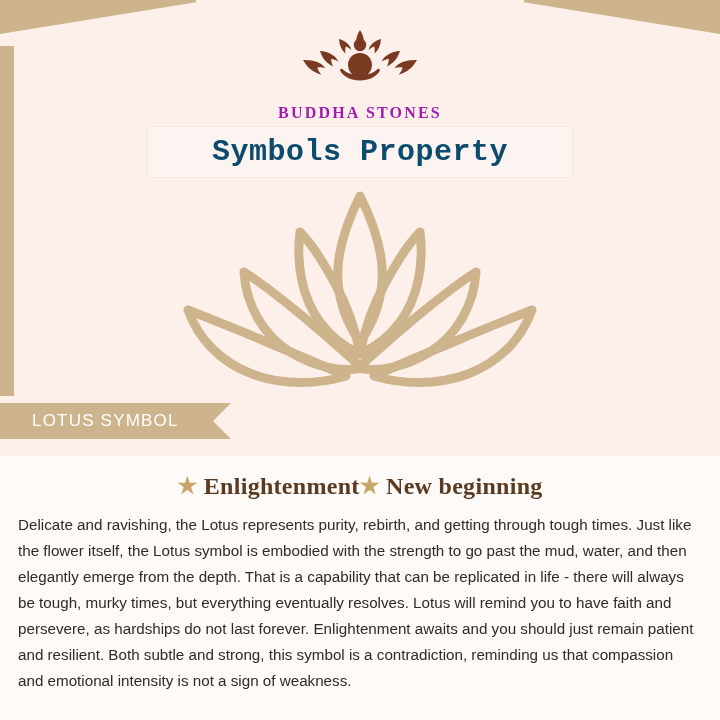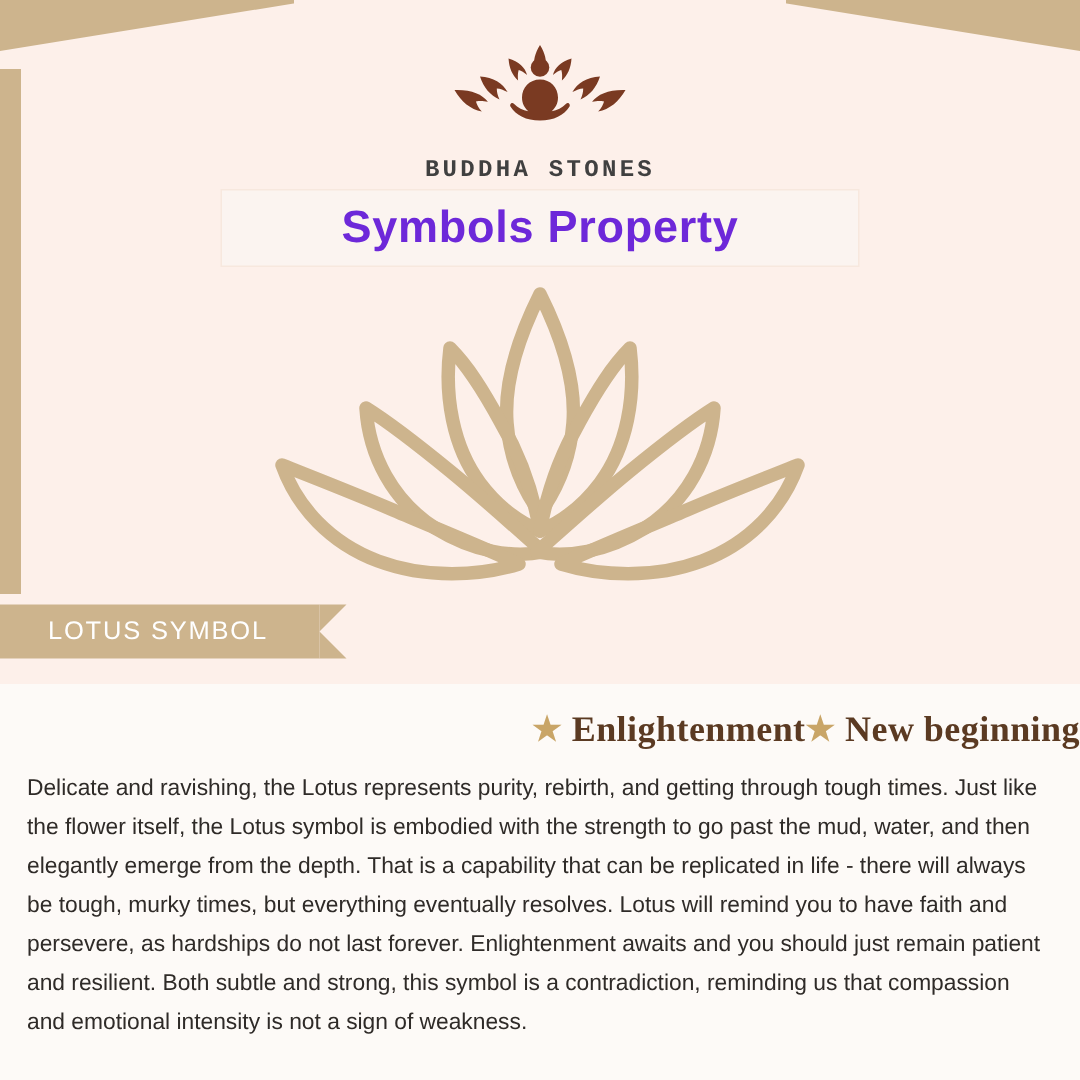--- a/index.html
+++ b/index.html
@@ -71,45 +71,45 @@
     text-align: center;
   }
   .logo-icon {
     display: block;
     margin: 0 auto;
     width: 150px;
     height: 74px;
   }
   .brand-name {
     margin-top: 4px;
-    font-family: Liberation Mono, monospace;
+    font-family: Liberation Serif, serif;
     font-size: 16px;
     letter-spacing: 2.2px;
     font-weight: 700;
-    color: #404040;
+    color: #a21caf;
   }
 
   
   .title-plate {
     position: absolute;
     top: 127px;
     left: 148px;
     width: 424px;
     height: 50px;
     background: #fbf4f0;
     display: flex;
     align-items: center;
     justify-content: center;
     box-shadow: 0 0 0 1px rgba(205,180,141,0.12);
   }
   .title-plate .title-text {
-    font-family: Liberation Sans, sans-serif;
+    font-family: Liberation Mono, monospace;
     font-size: 30px;
     font-weight: 700;
-    color: #6d28d9;
+    color: #0c4a6e;
     letter-spacing: 0.5px;
   }
 
   
   .lotus-hero {
     position: absolute;
     top: 186px;
     left: 50%;
     transform: translateX(-50%);
     width: 440px;
@@ -147,21 +147,21 @@
     position: absolute;
     top: 456px;
     left: 0;
     width: 720px;
     height: 264px;
     background: #fdfaf7;
   }
 
   .headline {
     margin-top: 17px;
-    text-align: right;
+    text-align: center;
     font-family: "Liberation Serif", serif;
     font-size: 24px;
     font-weight: 700;
     color: #5b3a22;
     letter-spacing: 0.3px;
   }
   .headline .star {
     color: #c9a567;
     font-size: 22px;
     vertical-align: 1px;

